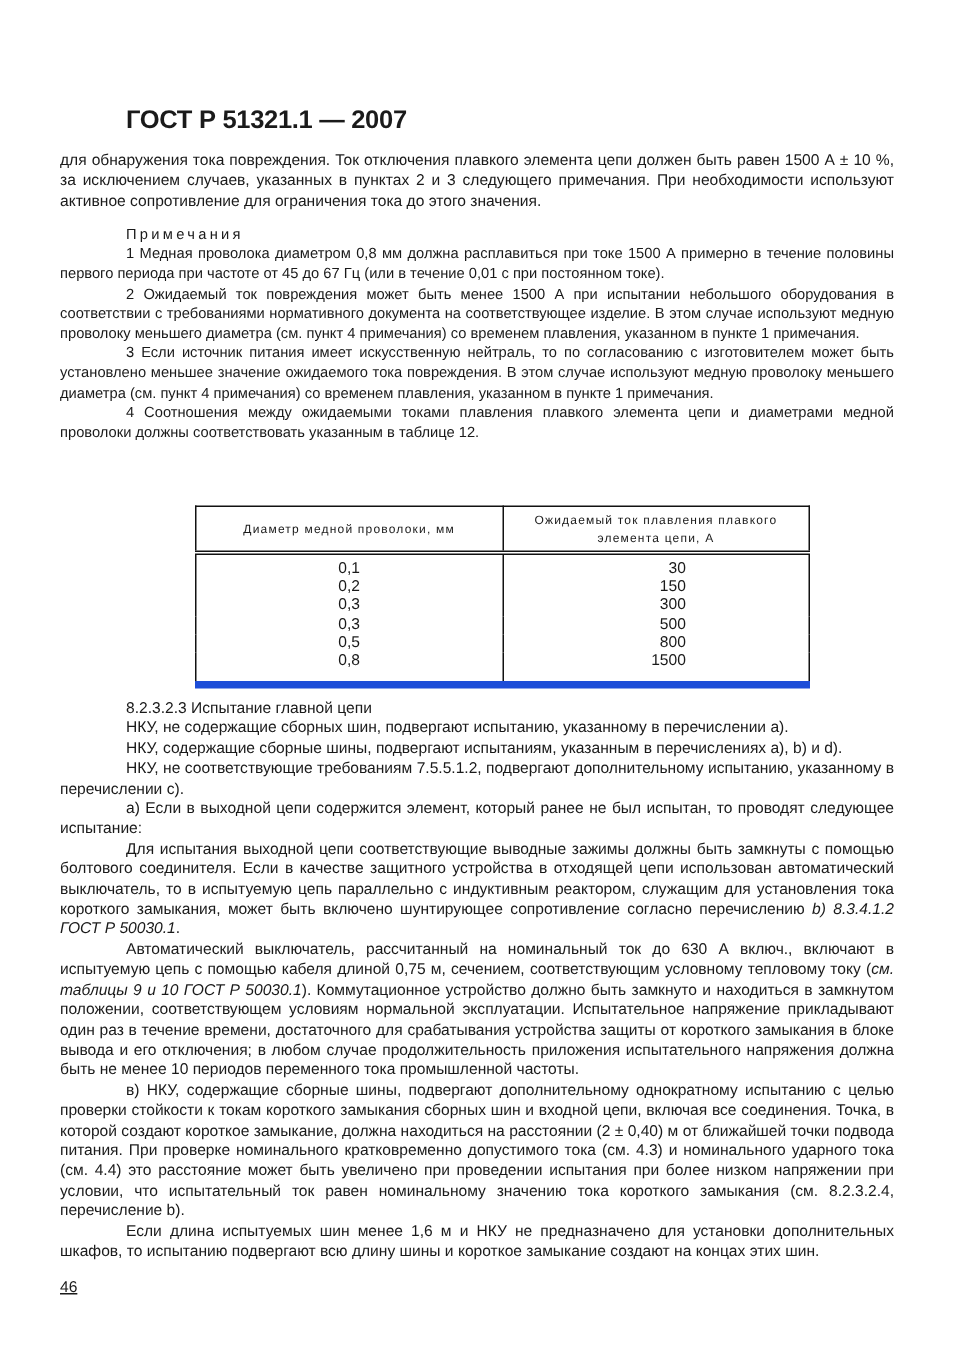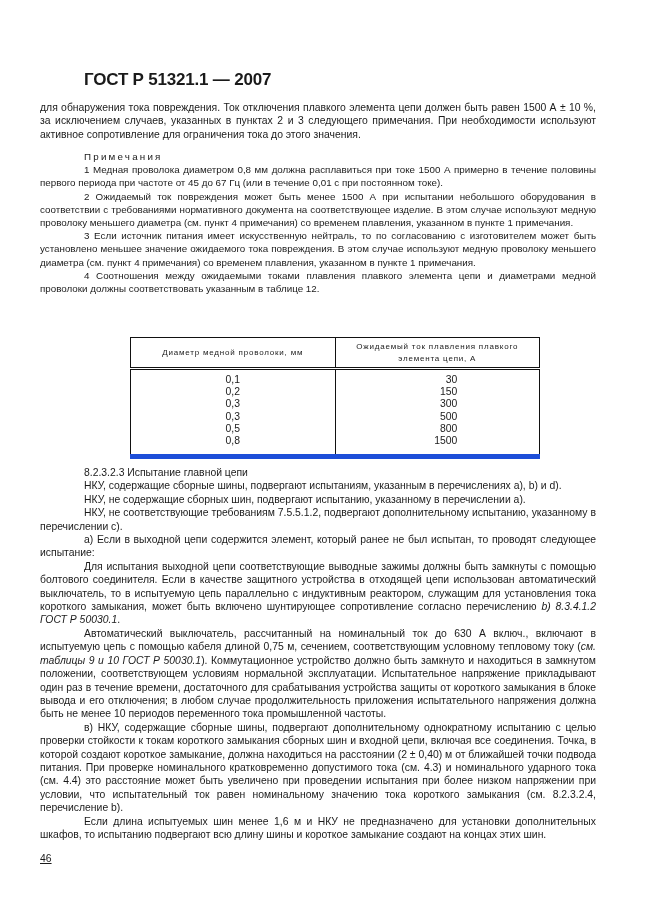--- a/index.html
+++ b/index.html
@@ -77,22 +77,22 @@
       </tr>
       <tr class="lastrow">
         <td>0,8</td>
         <td class="right-col"><span>1500</span></td>
       </tr>
     </tbody>
   </table>
 
   <div class="txt" style="top:466px;">
     <p class="ind last">8.2.3.2.3 Испытание главной цепи</p>
+    <p class="ind last">НКУ, не содержащие сборных шин, подвергают испытанию, указанному в перечислении а).</p>
     <p class="ind last">НКУ, содержащие сборные шины, подвергают испытаниям, указанным в перечислениях а), b) и d).</p>
-    <p class="ind last">НКУ, не содержащие сборных шин, подвергают испытанию, указанному в перечислении а).</p>
     <p class="ind last">НКУ, не соответствующие требованиям 7.5.5.1.2, подвергают дополнительному испытанию, указанному в перечислении с).</p>
     <p class="ind last">а) Если в выходной цепи содержится элемент, который ранее не был испытан, то проводят следующее испытание:</p>
     <p class="ind last"><span>Для испытания выходной цепи соответствующие выводные зажимы должны быть замкнуты с помощью болтового соединителя. Если в качестве защитного устройства в отходящей цепи использован автоматический выключатель, то в испытуемую цепь параллельно с индуктивным реактором, служащим для установления тока короткого замыкания, может быть включено шунтирующее сопротивление согласно перечислению </span><span class="it">b) 8.3.4.1.2 ГОСТ Р 50030.1</span><span>.</span></p>
     <p class="ind last"><span>Автоматический выключатель, рассчитанный на номинальный ток до 630 А включ., включают в испытуемую цепь с помощью кабеля длиной 0,75 м, сечением, соответствующим условному тепловому току (</span><span class="it">см. таблицы 9 и 10 ГОСТ Р 50030.1</span><span>). Коммутационное устройство должно быть замкнуто и находиться в замкнутом положении, соответствующем условиям нормальной эксплуатации. Испытательное напряжение прикладывают один раз в течение времени, достаточного для срабатывания устройства защиты от короткого замыкания в блоке вывода и его отключения; в любом случае продолжительность приложения испытательного напряжения должна быть не менее 10 периодов переменного тока промышленной частоты.</span></p>
     <p class="ind last">в) НКУ, содержащие сборные шины, подвергают дополнительному однократному испытанию с целью проверки стойкости к токам короткого замыкания сборных шин и входной цепи, включая все соединения. Точка, в которой создают короткое замыкание, должна находиться на расстоянии (2 ± 0,40) м от ближайшей точки подвода питания. При проверке номинального кратковременно допустимого тока (см. 4.3) и номинального ударного тока (см. 4.4) это расстояние может быть увеличено при проведении испытания при более низком напряжении при условии, что испытательный ток равен номинальному значению тока короткого замыкания (см. 8.2.3.2.4, перечисление b).</p>
     <p class="ind last">Если длина испытуемых шин менее 1,6 м и НКУ не предназначено для установки дополнительных шкафов, то испытанию подвергают всю длину шины и короткое замыкание создают на концах этих шин.</p>
   </div>
 
   <div class="pagenum">46</div>
 </div>

